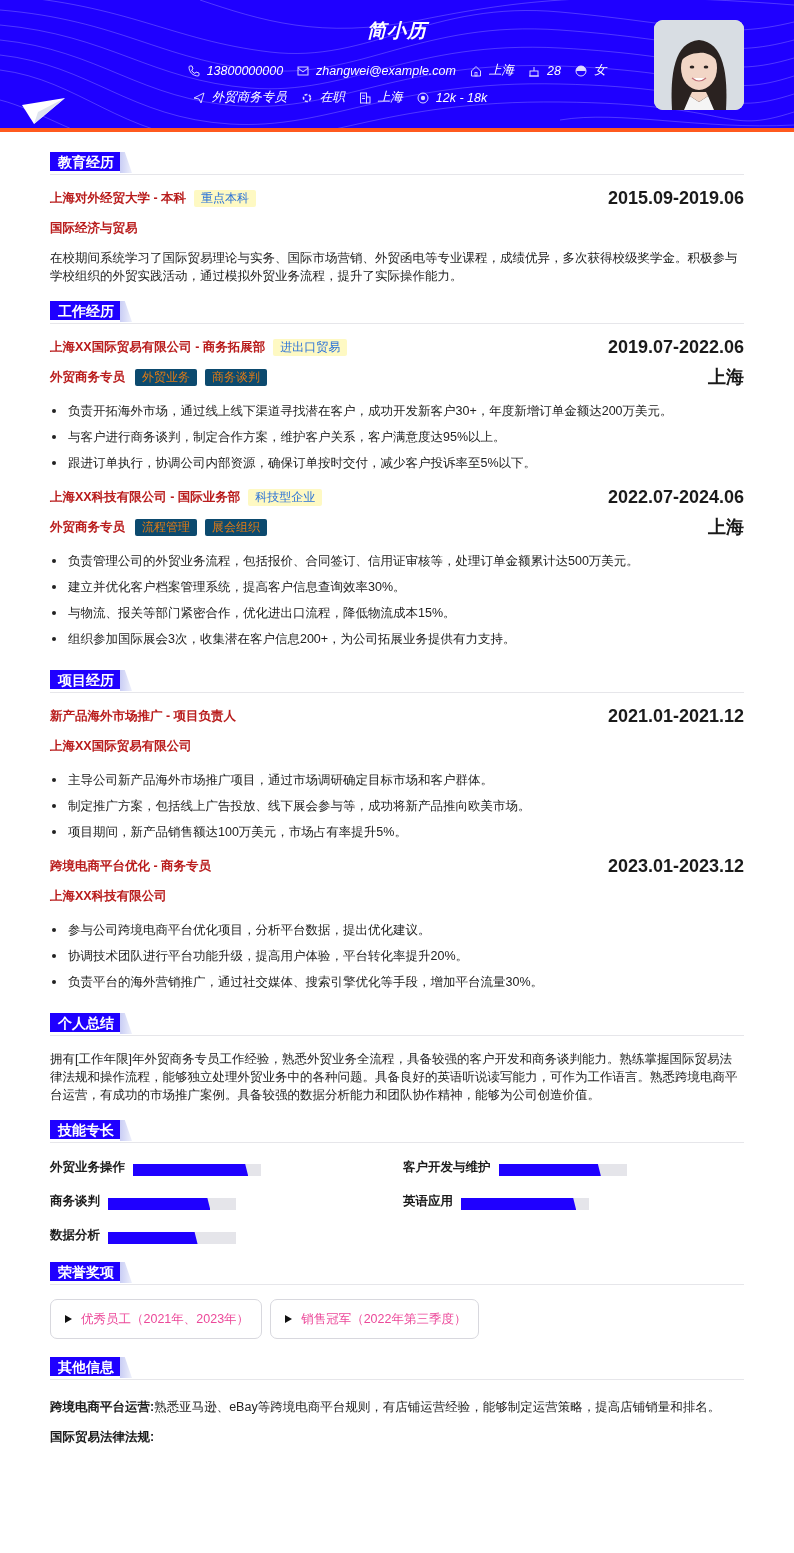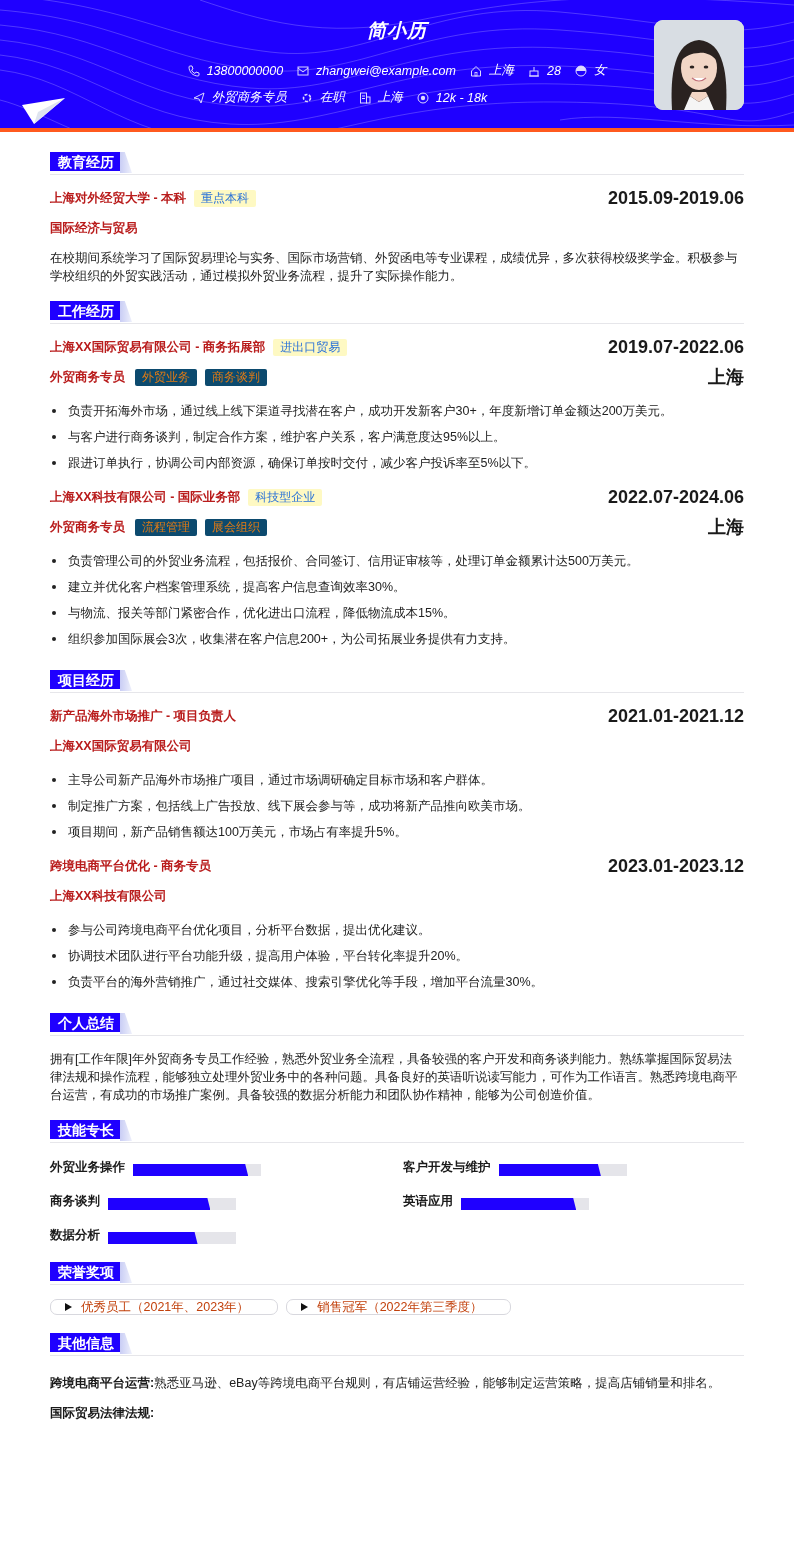--- a/index.html
+++ b/index.html
@@ -37,21 +37,21 @@
   ul.bullets li::before { content: ""; position: absolute; left: 2px; top: 11px; width: 4px; height: 4px; border-radius: 50%; background: #222; }
   .block { margin-bottom: 4px; }
 
   .skills { display: grid; grid-template-columns: 353px 341px; row-gap: 15px; margin-bottom: 16px; }
   .skill { display: flex; align-items: flex-end; height: 19px; }
   .skill-label { font-size: 12.5px; font-weight: bold; color: #1a1a1a; margin-right: 8px; }
   .skill-bar { position: relative; width: 128px; height: 12px; background: #e5e5ea; }
   .skill-fill { position: absolute; left: 0; top: 0; height: 12px; background: #1f00ff; clip-path: polygon(0 0, calc(100% - 3px) 0, 100% 100%, 0 100%); }
 
   .awards { display: flex; margin-bottom: 16px; }
-  .award { display: flex; align-items: center; height: 16px; padding: 0 28px 0 14px; border: 1px solid #d8d8de; border-radius: 7px; margin-right: 8px; font-size: 12.5px; color: #c2410c; }
+  .award { display: flex; align-items: center; height: 40px; padding: 0 12px 0 14px; border: 1px solid #d8d8de; border-radius: 7px; margin-right: 8px; font-size: 12.5px; color: #ec4899; }
   .award .tri { width: 0; height: 0; border-left: 7px solid #111; border-top: 4.5px solid transparent; border-bottom: 4.5px solid transparent; margin-right: 9px; }
 
   .other-item { display: flex; font-size: 12.5px; line-height: 22px; margin-bottom: 8px; }
   .other-label { font-weight: bold; color: #1a1a1a; white-space: nowrap; }
   .other-text { color: #222; }
 </style>
 </head>
 <body>
 
 <div class="header">

